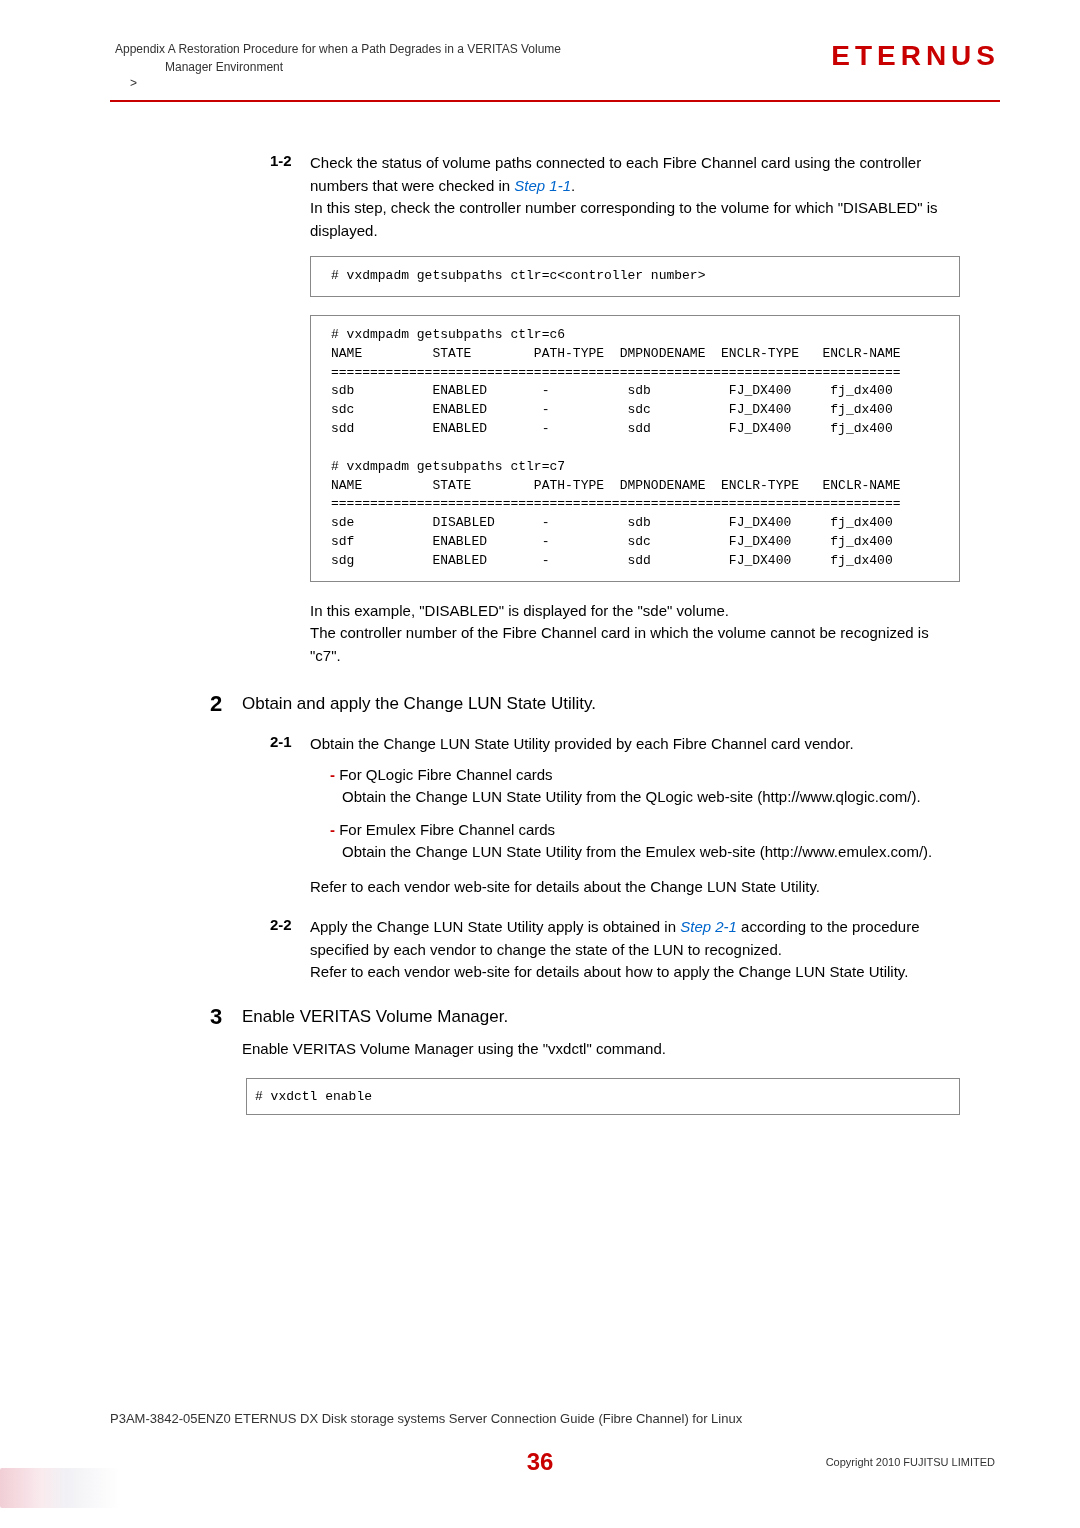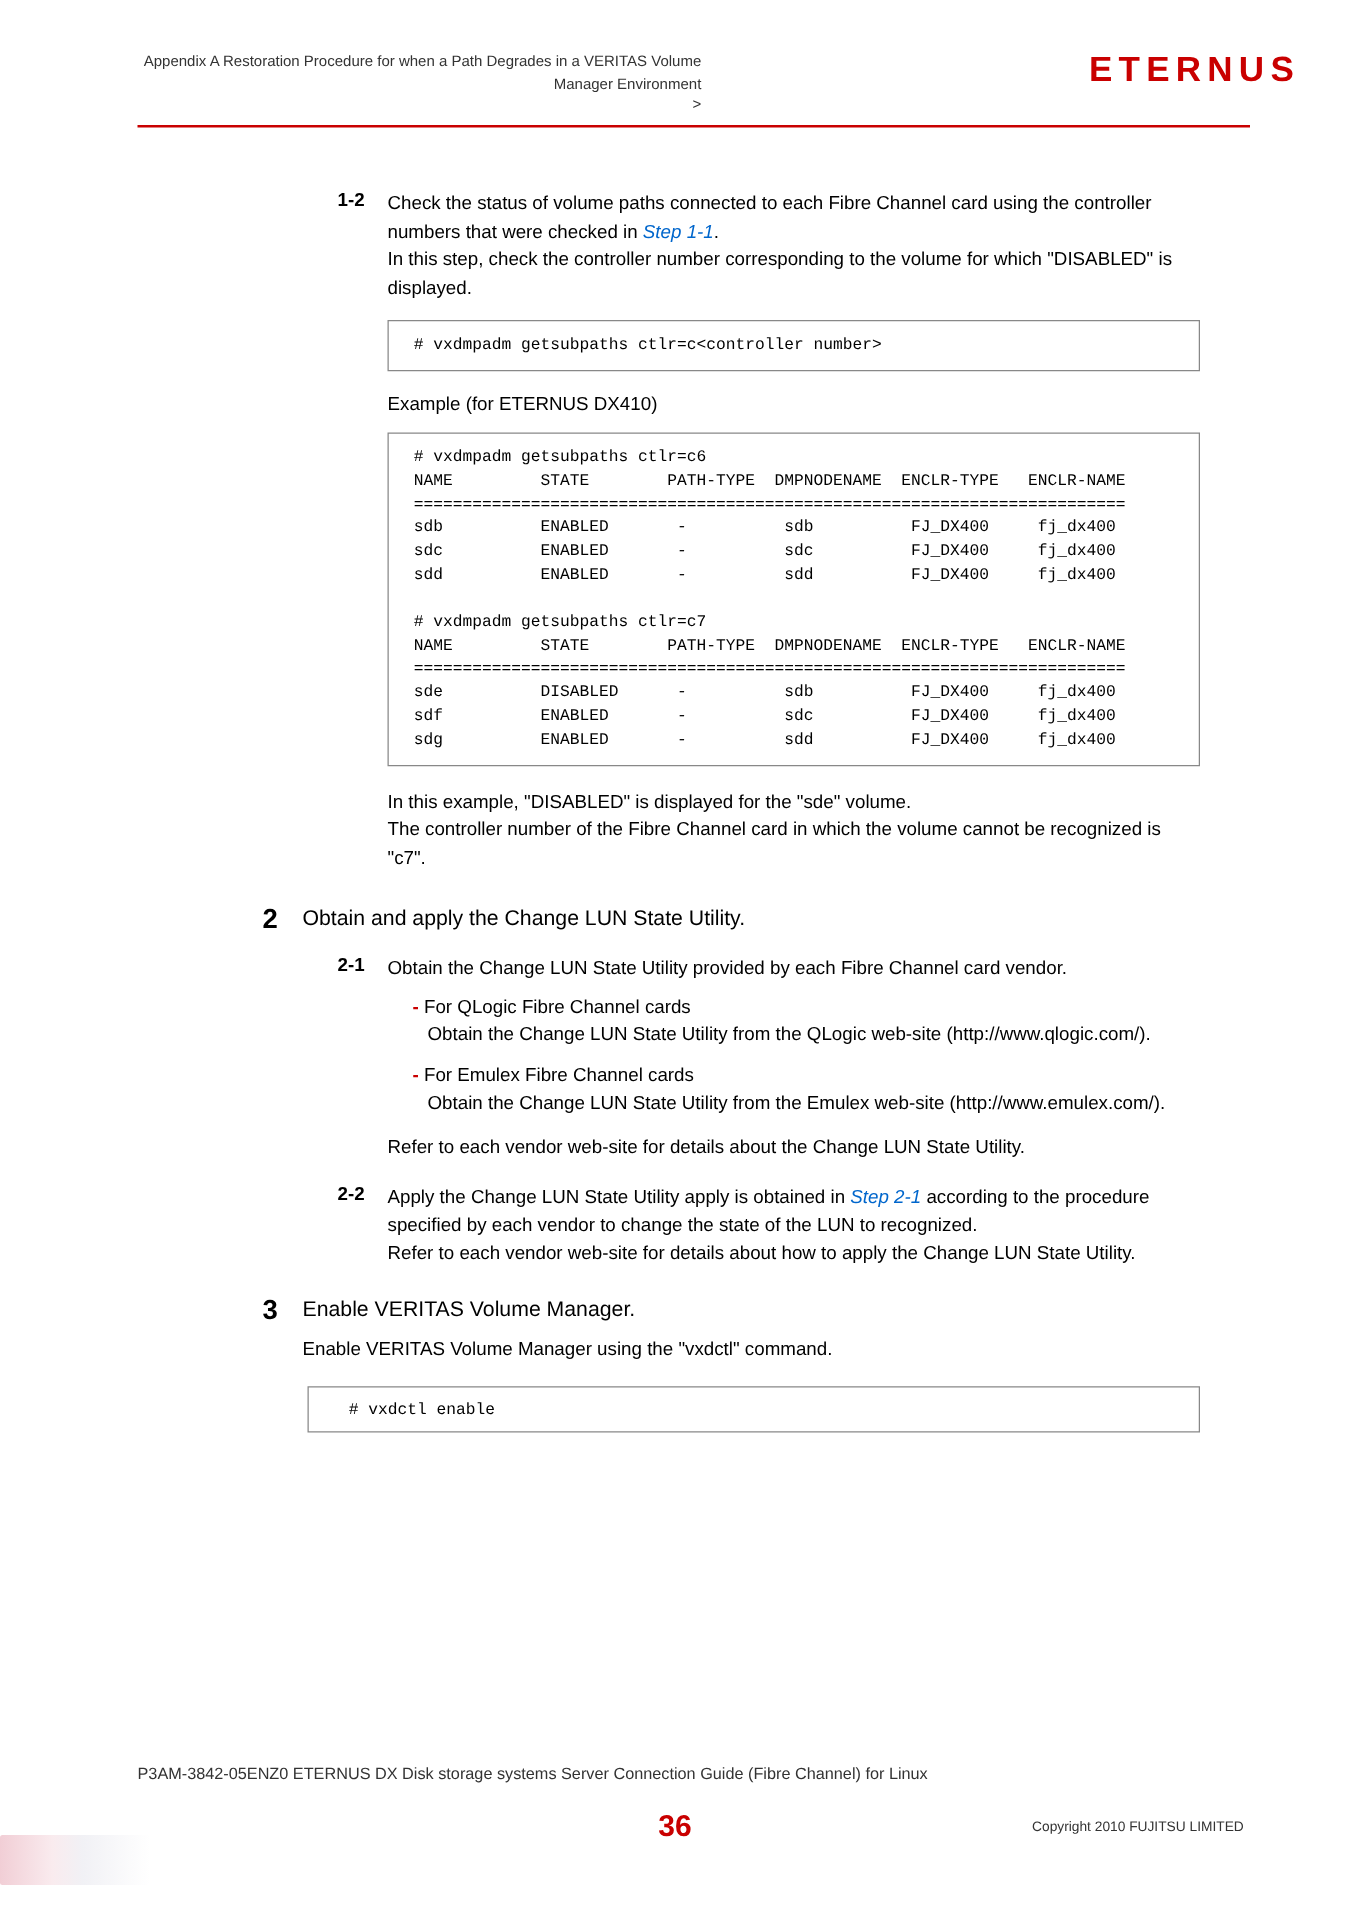--- a/index.html
+++ b/index.html
@@ -8,22 +8,21 @@
   background: #fff;
   width: 1080px;
   height: 1528px;
   position: relative;
   color: #000;
 }
 .header {
   display: flex;
   justify-content: space-between;
   align-items: flex-start;
-  padding: 40px 40px 0 115px;
-  text-align: right;
+  padding: 40px 80px 0 115px;
 }
 .header-left { font-size: 12px; color: #333; line-height: 1.5; }
 .header-gt { font-size: 12px; color: #333; padding-left: 15px; }
 .logo { color: #c90000; font-weight: bold; font-size: 28px; letter-spacing: 5px; }
 .divider-line { border: none; border-top: 2px solid #c90000; margin: 10px 80px 0 110px; }
 .content { padding: 50px 120px 0 270px; }
 .step-row { display: flex; margin-bottom: 10px; }
 .step-num { font-weight: bold; font-size: 15px; min-width: 40px; }
 .step-body { font-size: 15px; line-height: 1.5; flex: 1; }
 .link { color: #0066cc; font-style: italic; }
@@ -41,21 +40,21 @@
 .main-step-row { display: flex; margin: 0 0 16px -60px; align-items: flex-start; }
 .main-step-num { font-weight: bold; font-size: 22px; min-width: 32px; font-family: Arial, sans-serif; }
 .main-step-body { font-size: 17px; padding-top: 3px; }
 .substep-row { display: flex; margin-top: 6px; }
 .bullet-list { margin: 8px 0 12px 60px; font-size: 15px; line-height: 1.5; }
 .bullet-item { margin-bottom: 10px; }
 .bullet-dash { color: #c90000; font-weight: bold; }
 .para { font-size: 15px; margin: 6px 0 18px 40px; line-height: 1.5; }
 .code-box-small {
   border: 1px solid #888;
-  padding: 10px 32px;
+  padding: 10px 8px;
   margin: 14px 0 30px 40px;
   font-family: "Courier New", monospace;
   font-size: 13px;
 }
 .footer {
   position: absolute;
   bottom: 60px;
   left: 0; right: 0;
   padding: 0 85px 0 110px;
 }
@@ -92,21 +91,20 @@
     <div class="step-num">1-2</div>
     <div class="step-body">
       <span>Check the status of volume paths connected to each Fibre Channel card using the controller numbers that were checked in </span><span class="link">Step 1-1</span><span>.</span>
       <br>
       <span>In this step, check the controller number corresponding to the volume for which "DISABLED" is displayed.</span>
     </div>
   </div>
 
   <div class="code-box"># vxdmpadm getsubpaths ctlr=c&lt;controller number&gt;</div>
 
-  <div class="example-label">Example (for ETERNUS DX410)</div>
 
   <div class="code-box"># vxdmpadm getsubpaths ctlr=c6
 NAME         STATE        PATH-TYPE  DMPNODENAME  ENCLR-TYPE   ENCLR-NAME
 =========================================================================
 sdb          ENABLED       -          sdb          FJ_DX400     fj_dx400
 sdc          ENABLED       -          sdc          FJ_DX400     fj_dx400
 sdd          ENABLED       -          sdd          FJ_DX400     fj_dx400
 
 # vxdmpadm getsubpaths ctlr=c7
 NAME         STATE        PATH-TYPE  DMPNODENAME  ENCLR-TYPE   ENCLR-NAME

